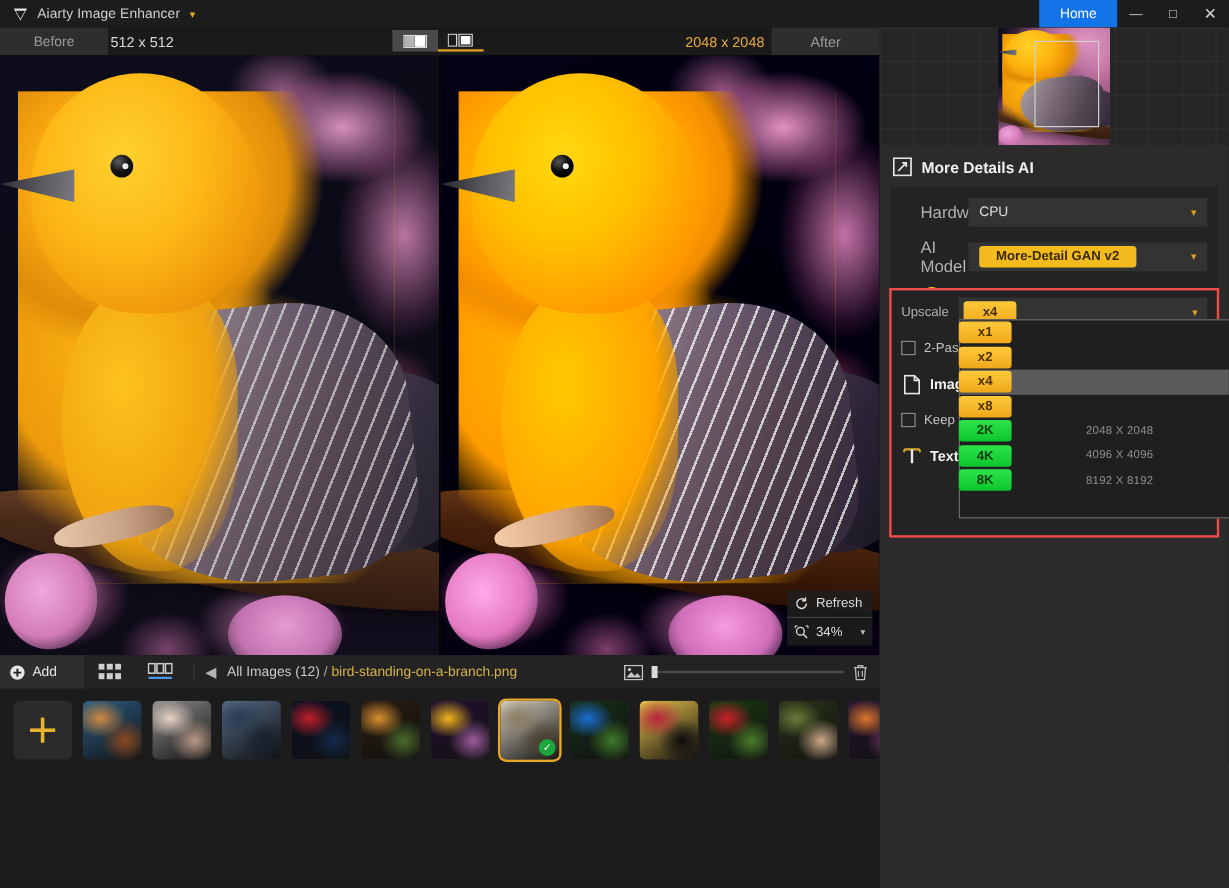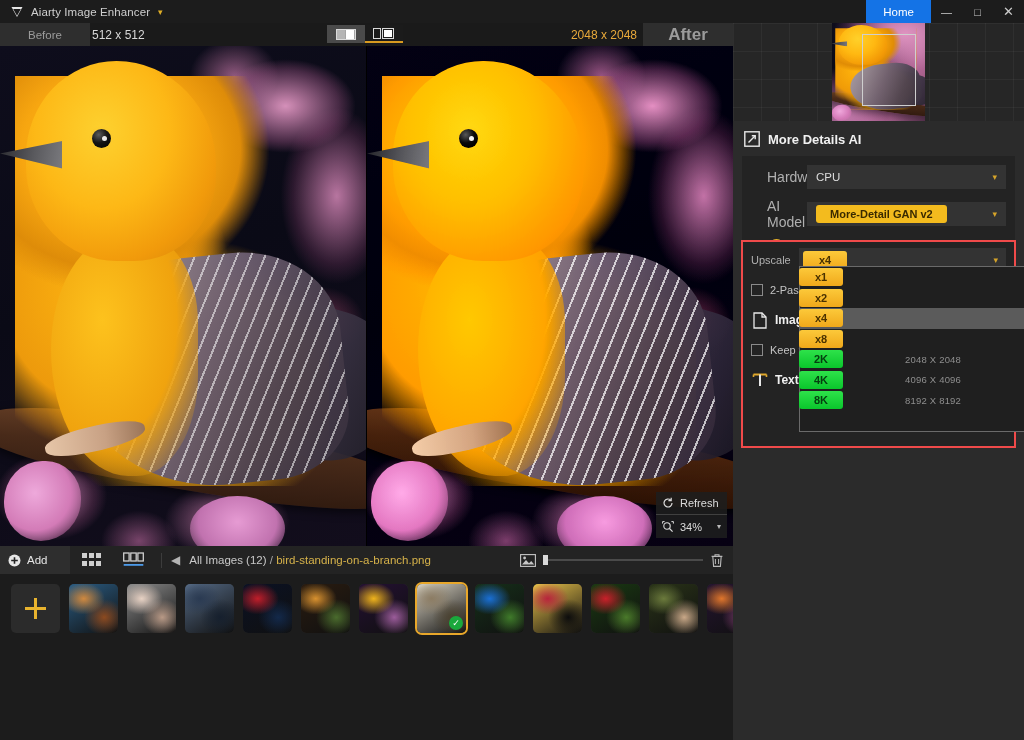--- a/index.html
+++ b/index.html
@@ -32,22 +32,22 @@
   .preview-wrap { position: absolute; left: 0; top: 23px; width: 733px; height: 523px; background: #141414; }
   .prev-header { position: relative; width: 733px; height: 23px; background: #1a1a1a; }
   .tag-before {
     position: absolute; left: 0; top: 0; width: 90px; height: 23px;
     background: #2e2e2e; color: #9b9b9b; font-size: 11.5px;
     display: flex; align-items: center; justify-content: center;
   }
   .dim-before { position: absolute; left: 92px; top: 0; height: 23px; display: flex; align-items: center; color: #d8d8d8; font-size: 12px; text-align: center; }
   .tag-after {
     position: absolute; right: 0; top: 0; width: 90px; height: 23px;
-    background: #2e2e2e; color: #9b9b9b; font-size: 17px;
-    display: flex; align-items: center; justify-content: center; font-weight: bold;
+    background: #2e2e2e; color: #9b9b9b; font-size: 12px;
+    display: flex; align-items: center; justify-content: center;
   }
   .dim-after { position: absolute; right: 96px; top: 0; height: 23px; display: flex; align-items: center; color: #e8a93a; font-size: 12px; }
   .view-toggles { position: absolute; left: 327px; top: 2px; display: flex; }
   .vt {
     width: 38px; height: 18px; display: flex; align-items: center; justify-content: center;
     background: #4a4a4a;
   }
   .vt.active { background: #1b1b1b; border-bottom: 2px solid #d79a20; }
 
   .stage { position: relative; width: 733px; height: 500px; background: #151515; display: flex; }

